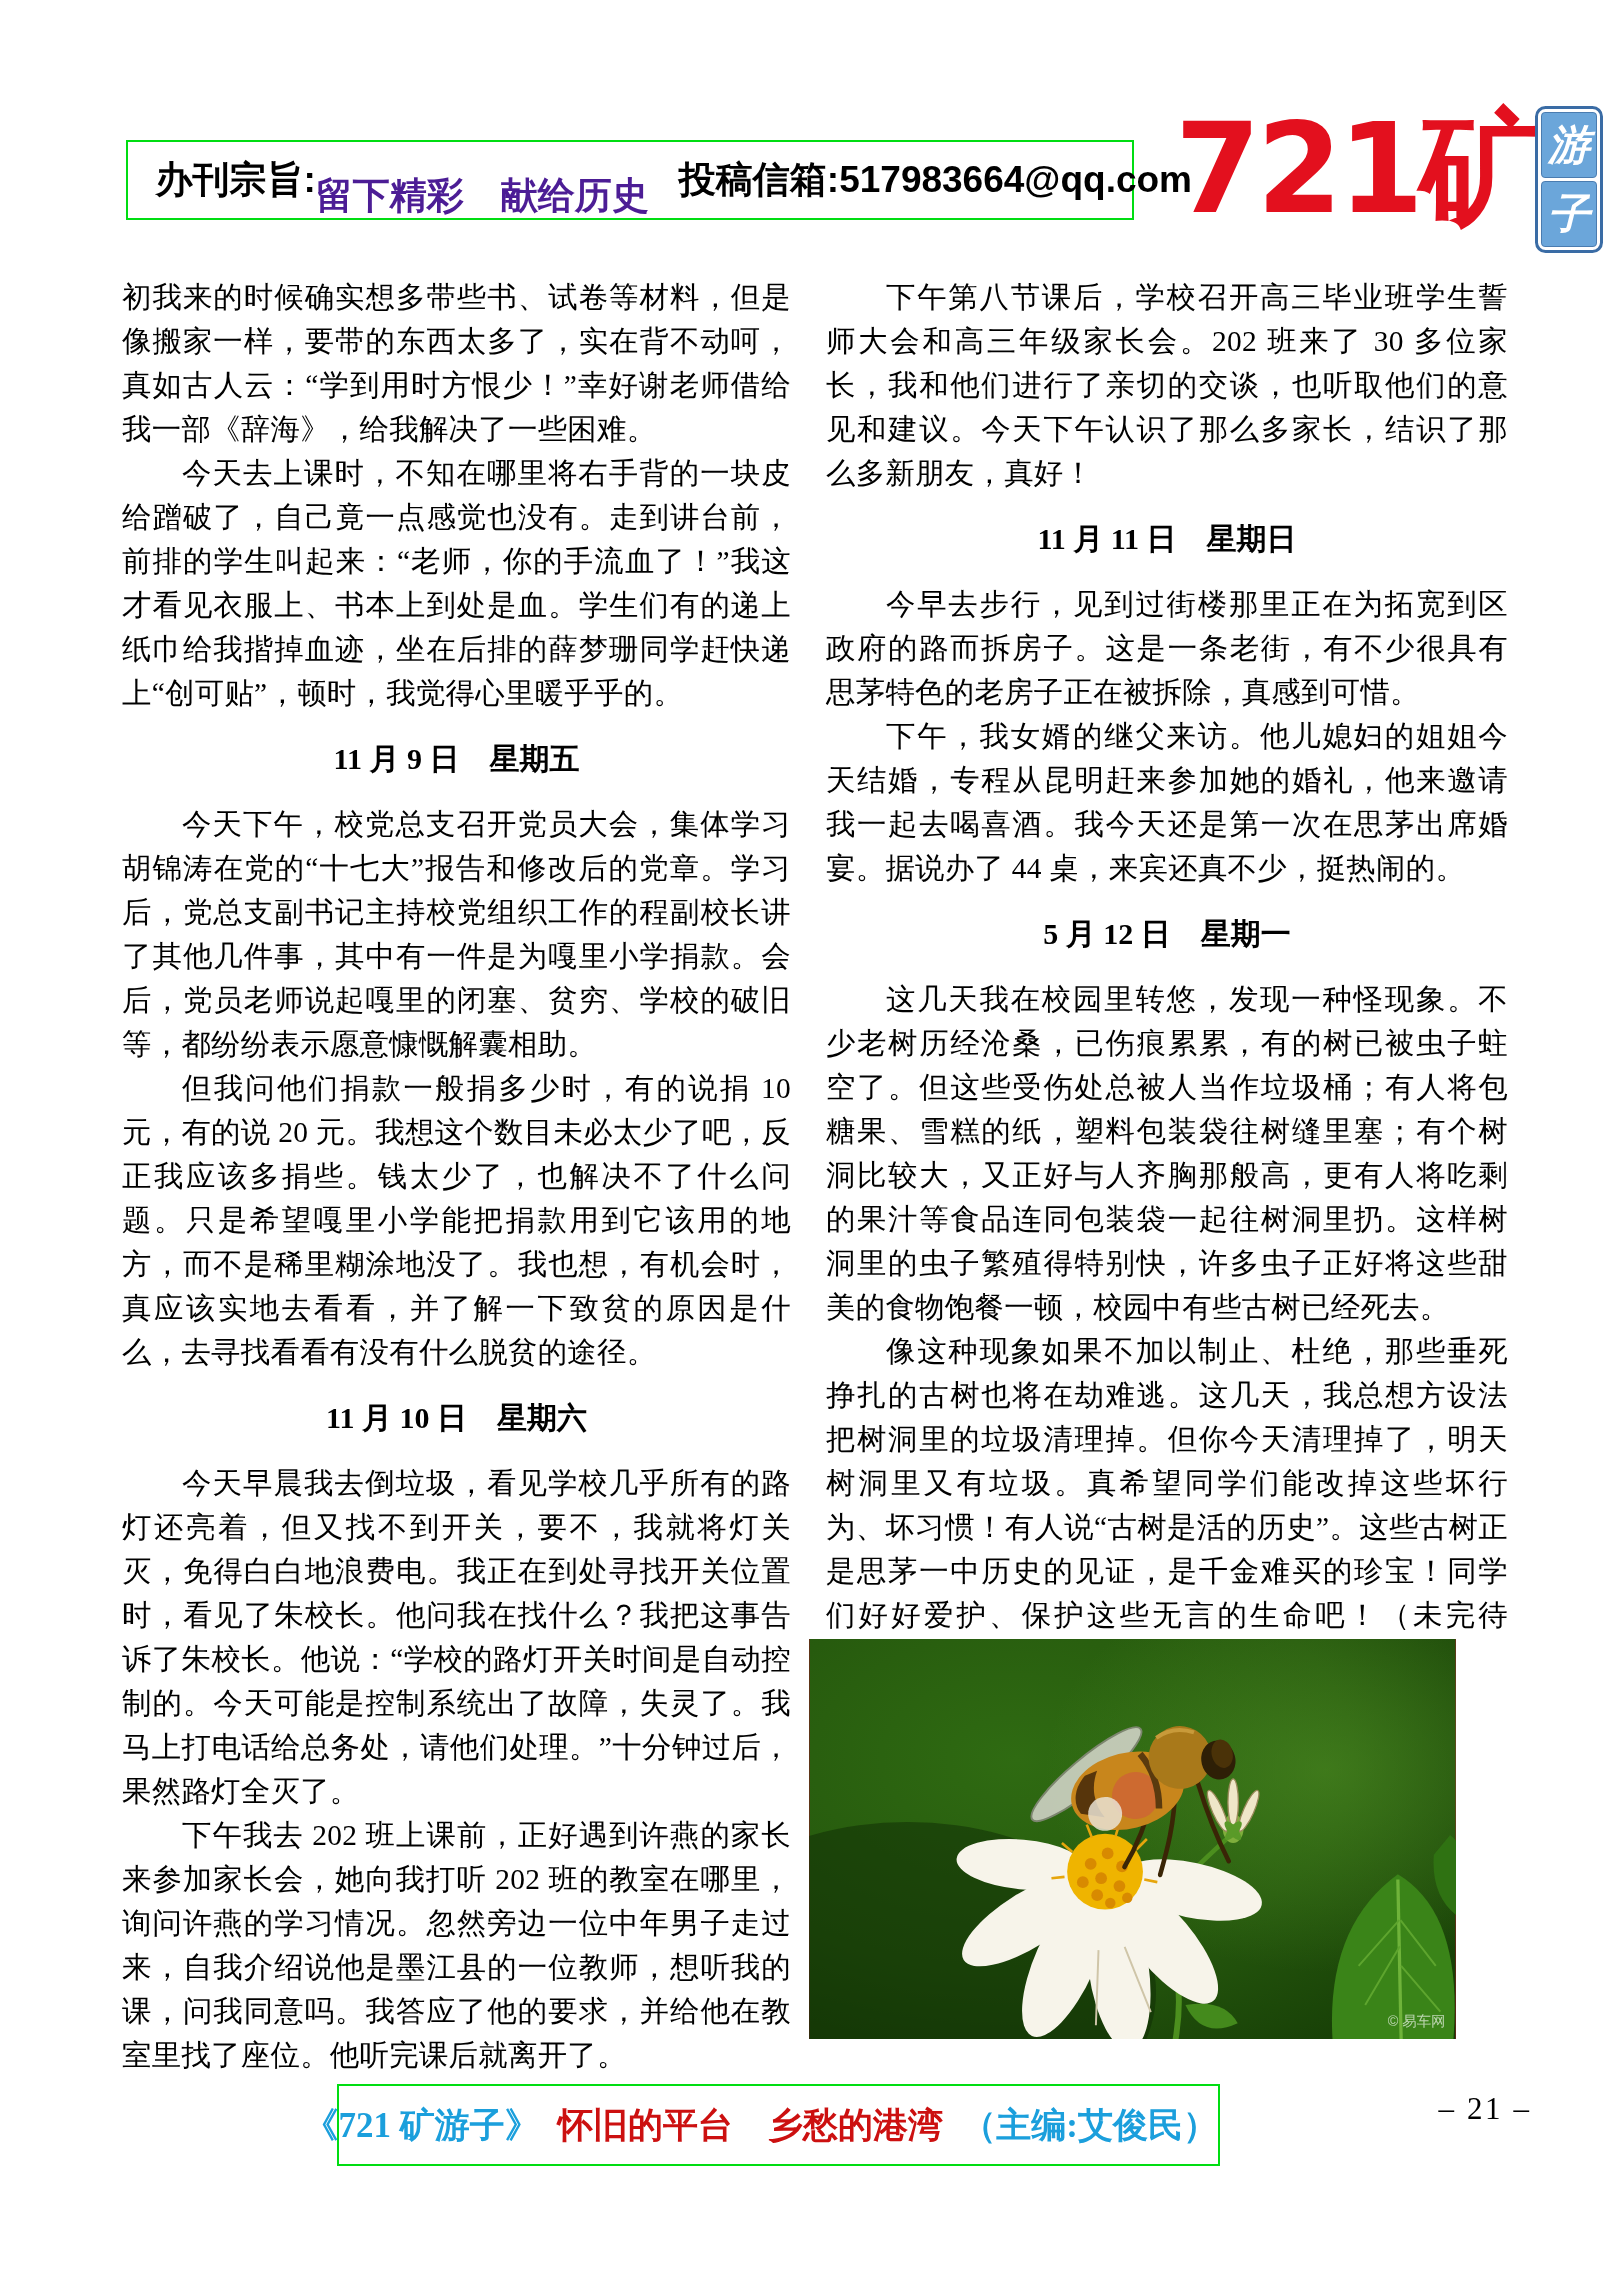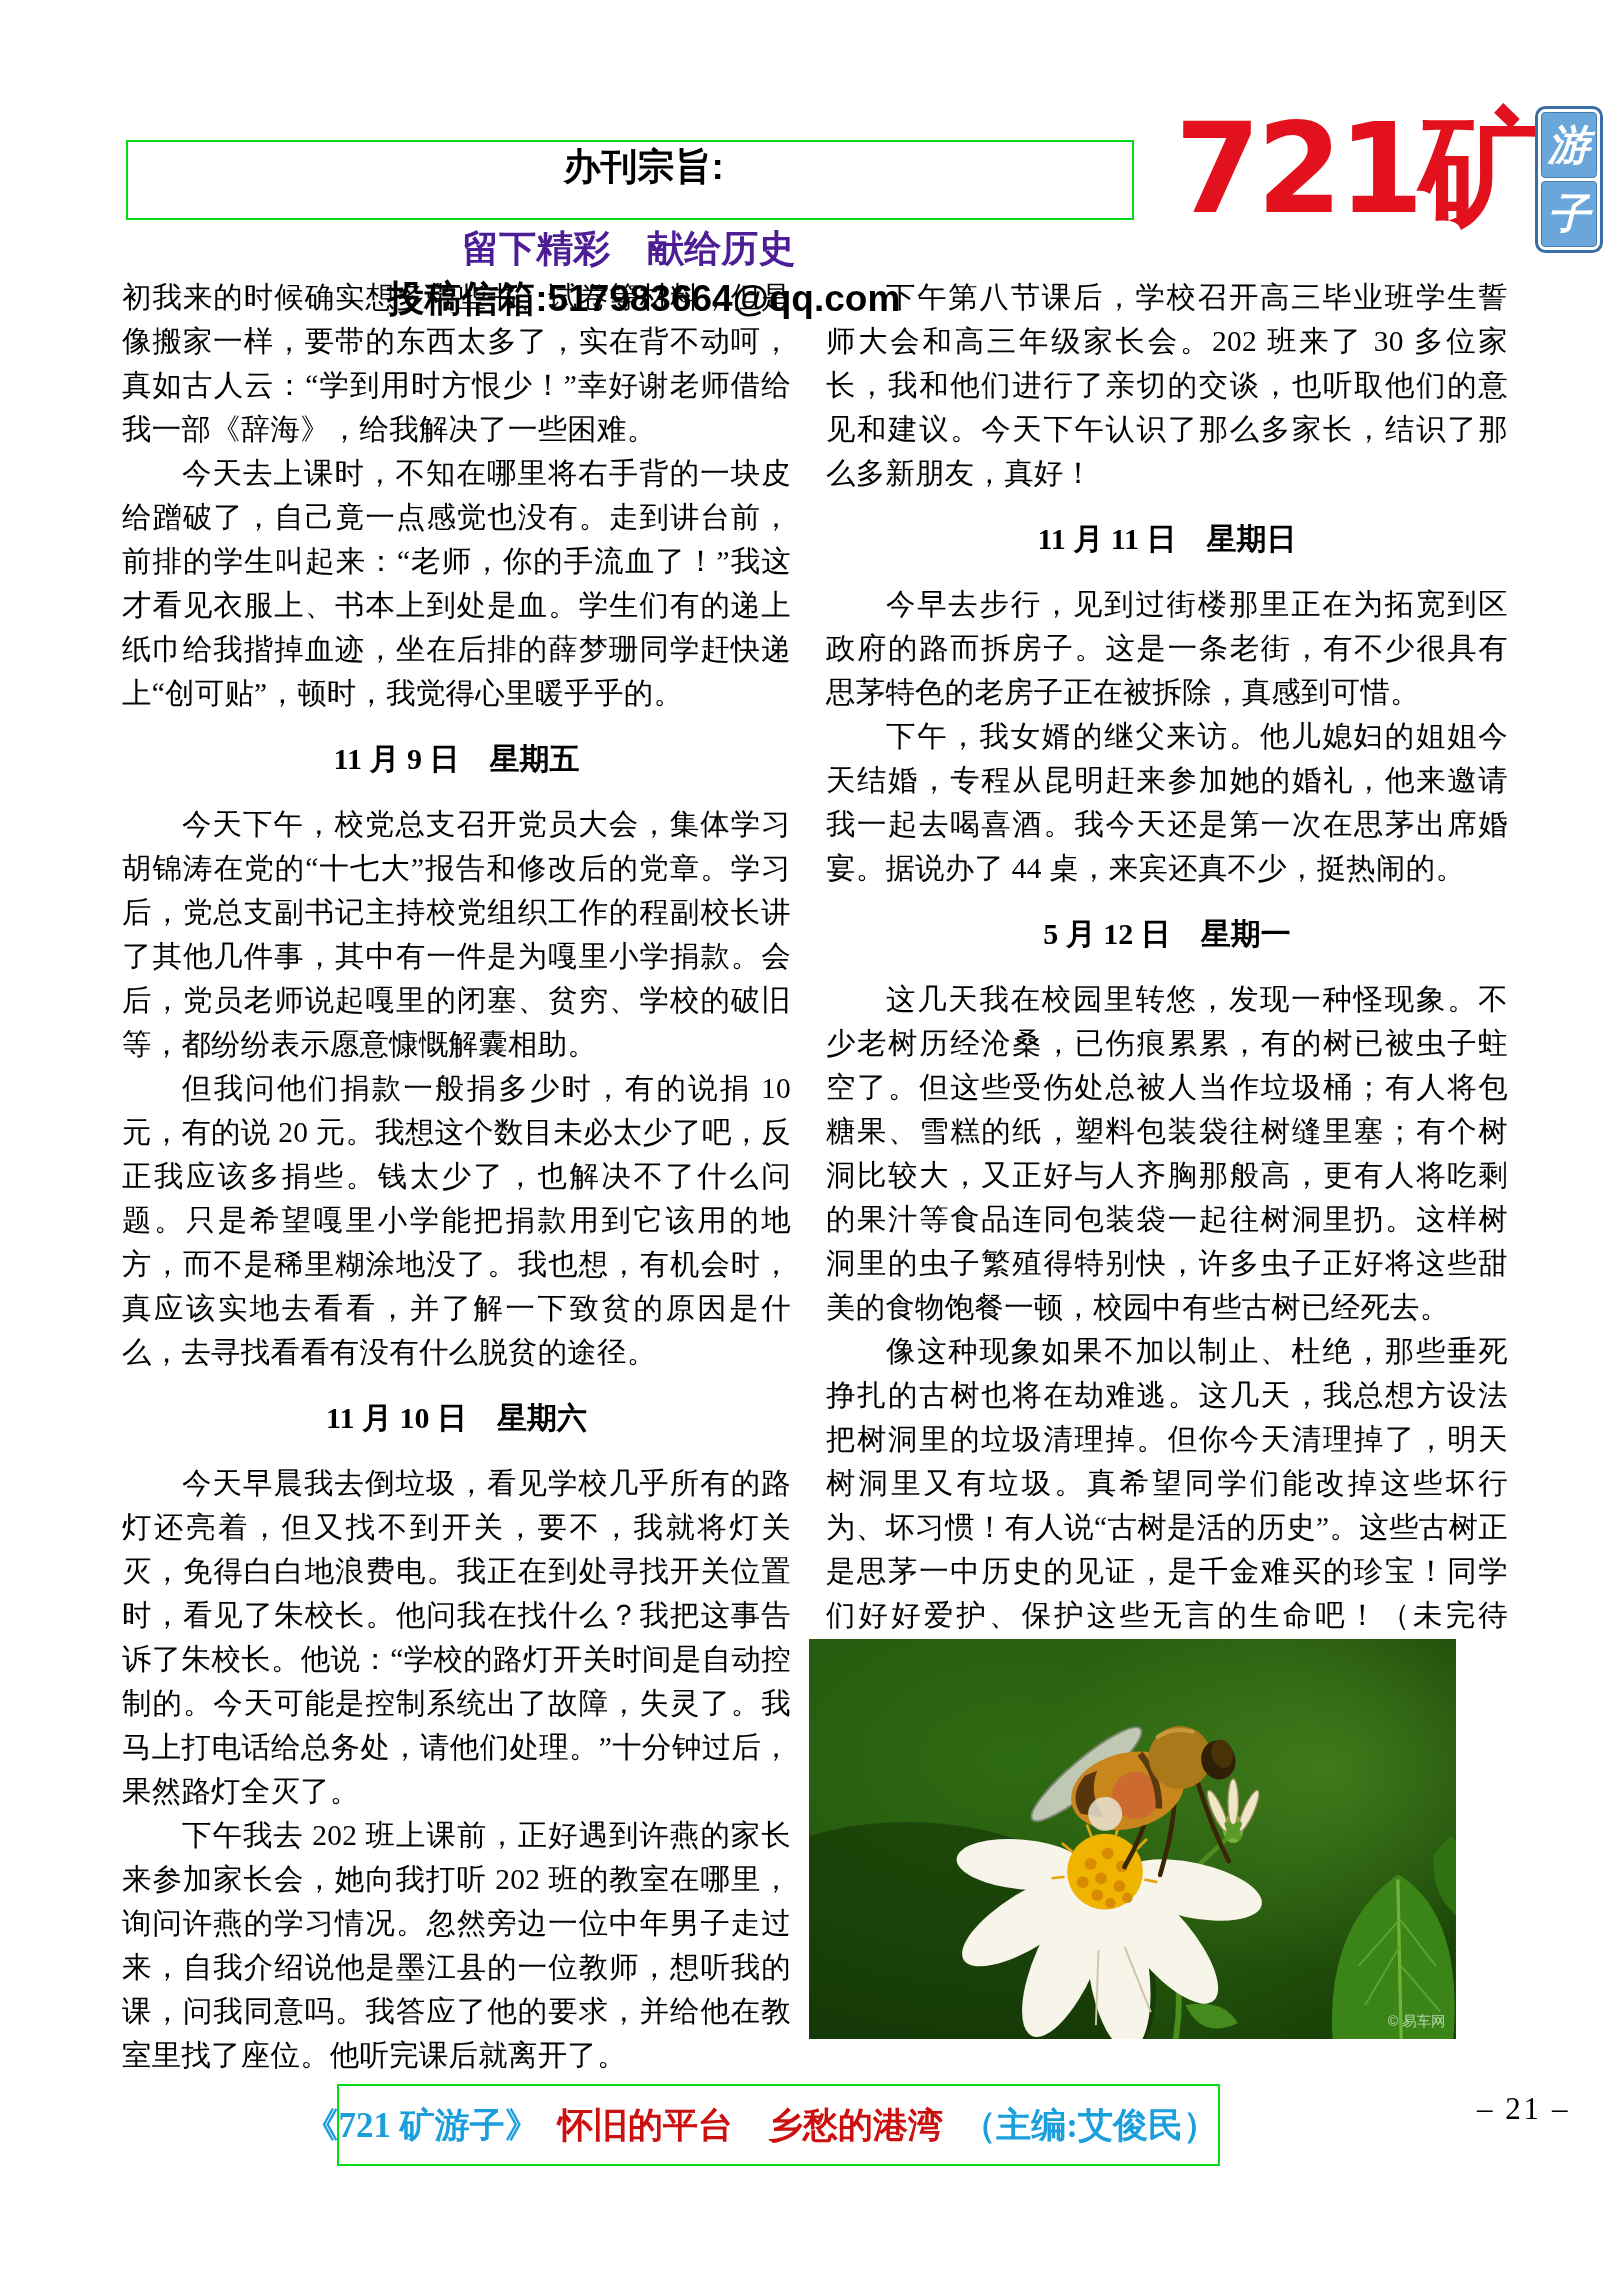--- a/index.html
+++ b/index.html
@@ -7,21 +7,20 @@
     position:relative; width:1623px; height:2295px; background:#ffffff;
     font-family:"Liberation Serif","DejaVu Serif",serif; color:#000; overflow:hidden;
   }
   
   .header-box{
     position:absolute; left:126px; top:140px; width:1008px; height:80px;
     border:2.6px solid #00dd12; box-sizing:border-box;
     display:flex; align-items:center; padding-left:27.5px;
     font-family:"Liberation Sans","DejaVu Sans",sans-serif; font-weight:700; font-size:37px;
     white-space:nowrap;
-    flex-direction:column;
   }
   .header-box .red{color:#4c1d95; margin-right:30px;margin-top:32px;}
   .header-box .black{color:#000;}
   .logo{
     position:absolute; left:1175px; top:107px; width:360px; height:124px;
     font-family:"DejaVu Sans","Liberation Sans",sans-serif; font-weight:900;
     font-size:123px; line-height:124px; color:#e3101e; letter-spacing:-3.9px;
     transform:scaleY(1.02); white-space:nowrap;
   }
   .badge{
@@ -60,21 +59,21 @@
   
   .footer-box{
     position:absolute; left:337px; top:2084px; width:883px; height:82px;
     border:2.6px solid #00dd12; box-sizing:border-box;
     display:flex; align-items:center; justify-content:flex-end; gap:18.3px;
     font-weight:700; font-size:35px; white-space:nowrap;
   }
   .footer-box .f-blue{color:#1b9fdc;}
   .footer-box .f-red{color:#cc1010;}
   .page-number{
-    position:absolute; left:1400px; top:2091px; width:170px; text-align:right;
+    position:absolute; left:1400px; top:2091px; width:170px; text-align:center;
     font-size:31px; letter-spacing:2.6px;
   }
 </style>
 </head>
 <body>
 
 <div class="page">
 
   <div class="header-box">
     <span class="black">办刊宗旨:</span>

